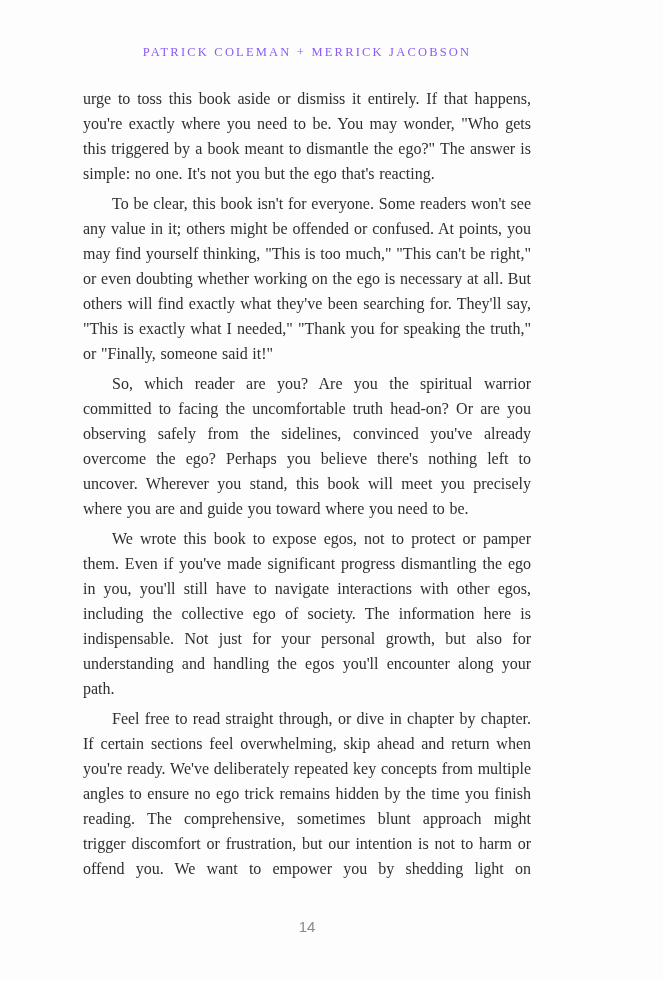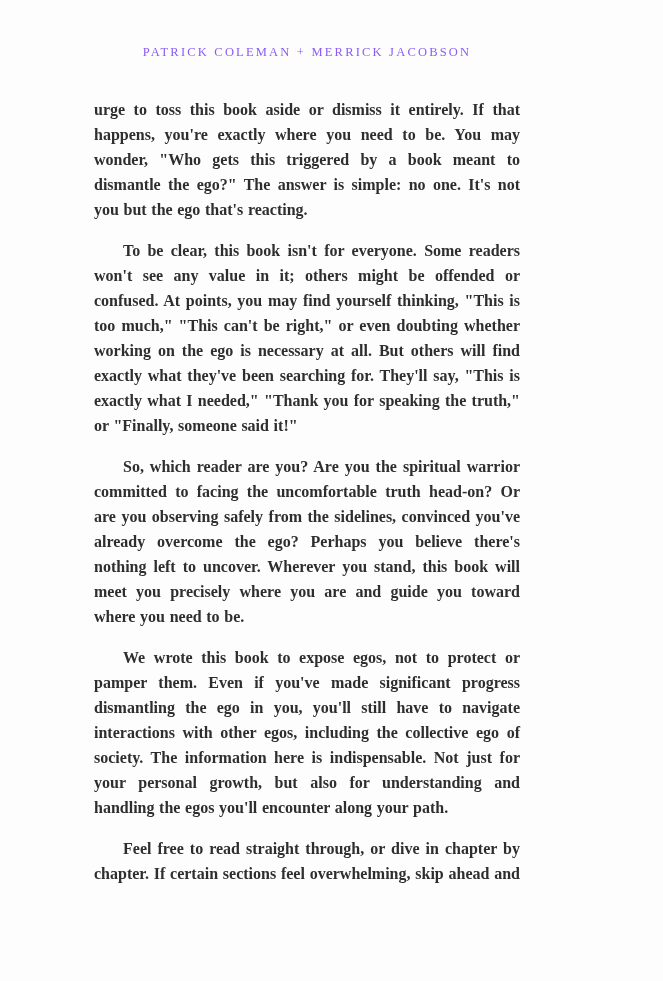--- a/index.html
+++ b/index.html
@@ -35,29 +35,28 @@
   }
   .content {
     position: absolute;
     top: 81px;
     left: 78px;
     width: 458px;
     height: 805px;
     overflow: hidden;
   }
   .content p {
-    margin: 16px;
+    margin: 5px;
     padding: 0;
     text-align: justify;
     font-family: "Liberation Serif", serif;
     font-size: 16px;
     line-height: 25px;
     color: #2e2e2e;
     word-spacing: 0.04em;
-    font-weight: bold;
   }
   .content p + p {
     text-indent: 29px;
   }
   .page-number {
     position: absolute;
     top: 918px;
     left: 78px;
     width: 458px;
     text-align: center;
@@ -74,13 +73,14 @@
   <div class="running-header">PATRICK COLEMAN + MERRICK JACOBSON</div>
 
   <div class="content">
     <p>urge to toss this book aside or dismiss it entirely. If that happens, you're exactly where you need to be. You may wonder, "Who gets this triggered by a book meant to dismantle the ego?" The answer is simple: no one. It's not you but the ego that's reacting.</p>
     <p>To be clear, this book isn't for everyone. Some readers won't see any value in it; others might be offended or confused. At points, you may find yourself thinking, "This is too much," "This can't be right," or even doubting whether working on the ego is necessary at all. But others will find exactly what they've been searching for. They'll say, "This is exactly what I needed," "Thank you for speaking the truth," or "Finally, someone said it!"</p>
     <p>So, which reader are you? Are you the spiritual warrior committed to facing the uncomfortable truth head-on? Or are you observing safely from the sidelines, convinced you've already overcome the ego? Perhaps you believe there's nothing left to uncover. Wherever you stand, this book will meet you precisely where you are and guide you toward where you need to be.</p>
     <p>We wrote this book to expose egos, not to protect or pamper them. Even if you've made significant progress dismantling the ego in you, you'll still have to navigate interactions with other egos, including the collective ego of society. The information here is indispensable. Not just for your personal growth, but also for understanding and handling the egos you'll encounter along your path.</p>
     <p>Feel free to read straight through, or dive in chapter by chapter. If certain sections feel overwhelming, skip ahead and return when you're ready. We've deliberately repeated key concepts from multiple angles to ensure no ego trick remains hidden by the time you finish reading. The comprehensive, sometimes blunt approach might trigger discomfort or frustration, but our intention is not to harm or offend you. We want to empower you by shedding light on information that has remained hidden.</p>
   </div>
 
+  <div class="page-number">14</div>
 </div>
 
 </body></html>

